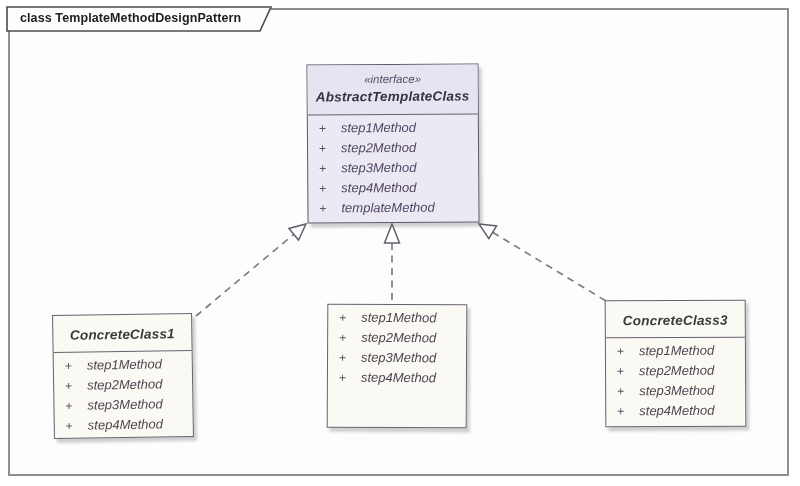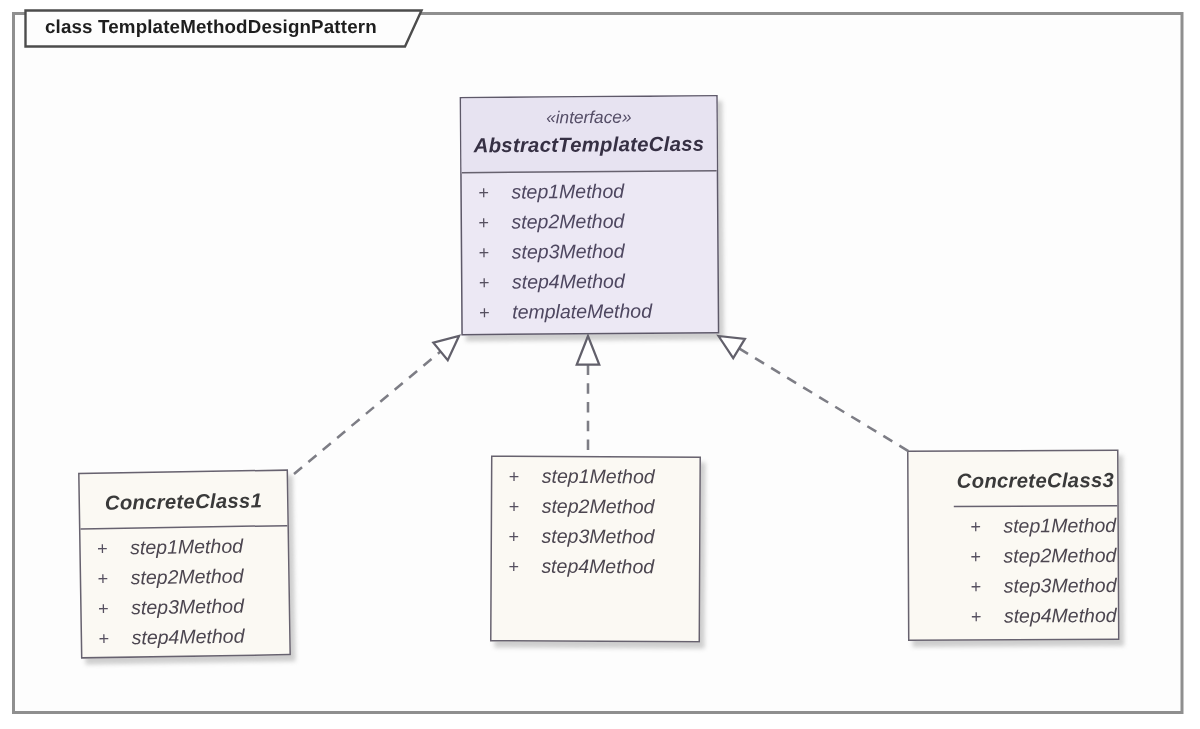--- a/index.html
+++ b/index.html
@@ -13,21 +13,21 @@
   .frame {
     position: absolute;
     left: 8px; top: 8px;
     width: 781px; height: 468px;
     border: 2px solid #8f8f8f;
     background: #fdfdfd;
     box-sizing: border-box;
   }
   .title-tab {
     position: absolute;
-    left: 16px; top: 6px;
+    left: 6px; top: 6px;
     width: 268px; height: 27px;
   }
   .title-tab svg { position: absolute; left: 0; top: 0; }
   .title-tab .tab-text {
     position: absolute;
     left: 14px; top: 5px;
     font-size: 12.5px;
     font-weight: bold;
     color: #1e1e1e;
     white-space: nowrap;
@@ -168,21 +168,21 @@
       <span class="vis">+</span>
       <span>step3Method</span>
     </div>
     <div class="method-row">
       <span class="vis">+</span>
       <span>step4Method</span>
     </div>
   </div>
 </div>
 
-<div class="uml-box concrete-box" style="left:605px; top:300px; width:141px; height:127px; transform:rotate(-0.3deg);padding-left:30px;">
+<div class="uml-box concrete-box" style="left:605px; top:300px; width:141px; height:127px; transform:rotate(-0.3deg);">
   <div class="box-header">
     <div class="class-name">ConcreteClass3</div>
   </div>
   <div class="box-methods">
     <div class="method-row">
       <span class="vis">+</span>
       <span>step1Method</span>
     </div>
     <div class="method-row">
       <span class="vis">+</span>

